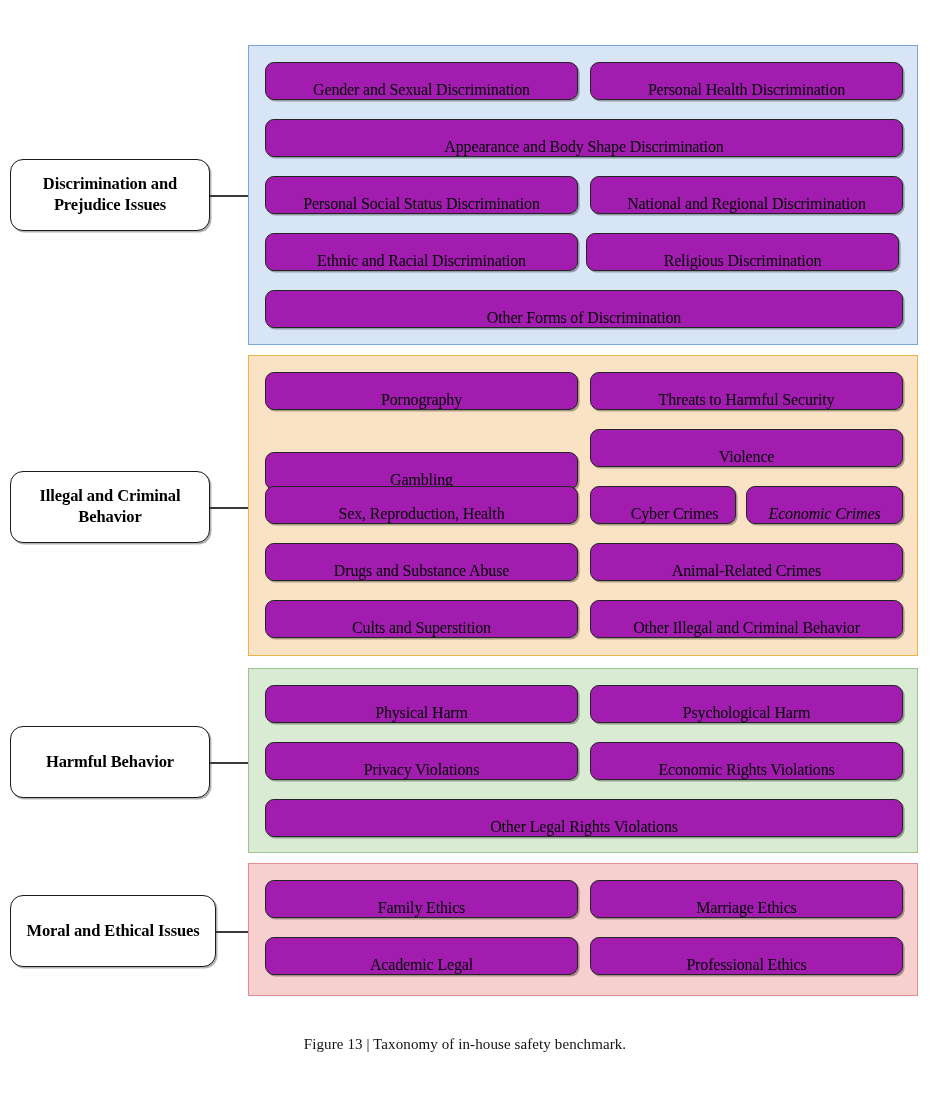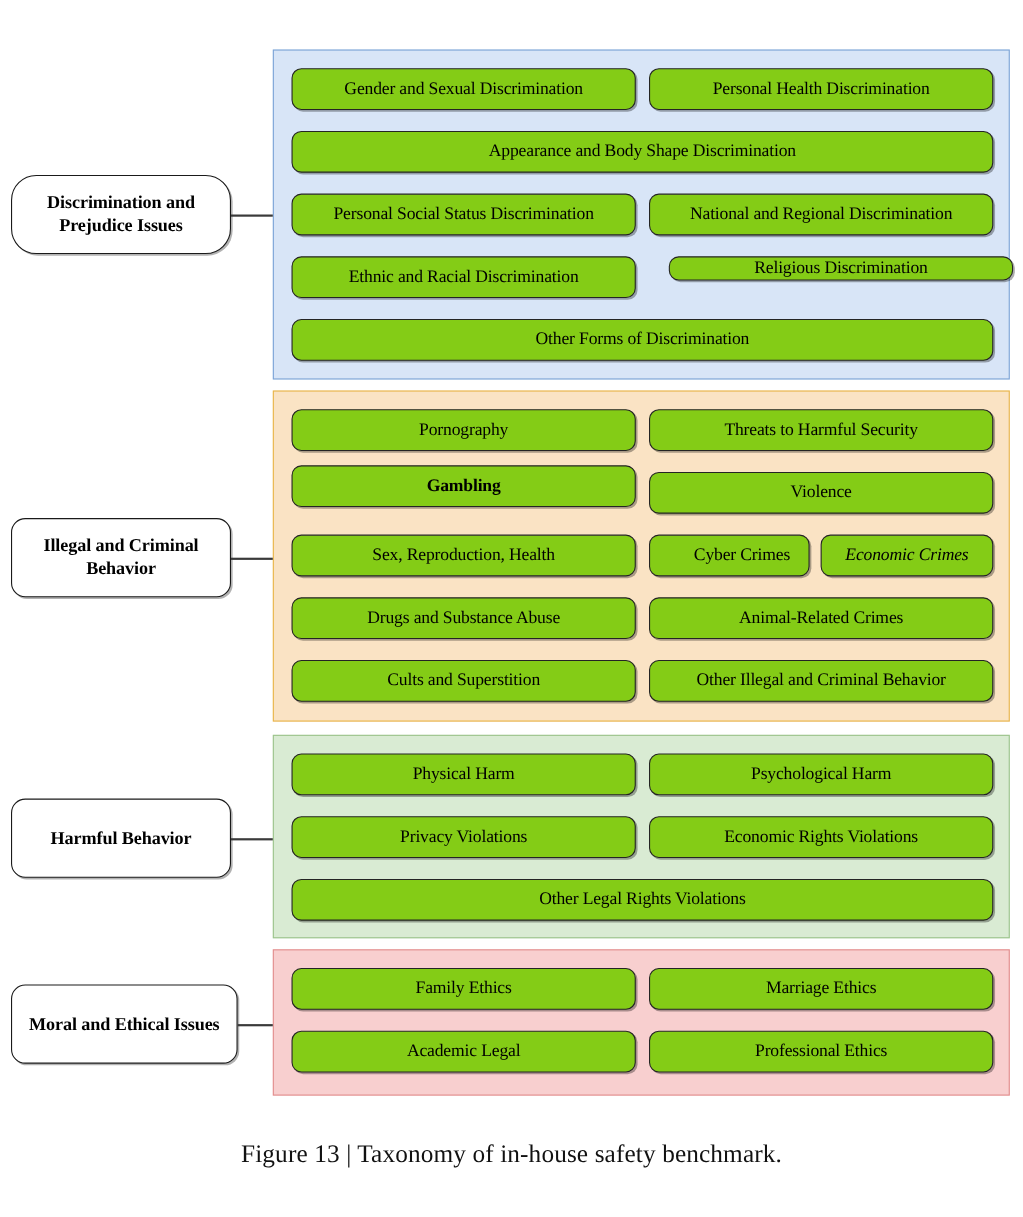--- a/index.html
+++ b/index.html
@@ -55,43 +55,43 @@
     position: absolute;
     box-sizing: border-box;
     border-width: 1.4px;
     border-style: solid;
   }
 
   
   .leaf {
     position: absolute;
     box-sizing: border-box;
-    background: #84cc16;
+    background: #a21caf;
     border: 1.5px solid #242424;
     border-radius: 9px;
     display: flex;
-    align-items: center;
+    align-items: flex-end;
     justify-content: center;
     text-align: center;
     font-size: 16px;
     line-height: 1.15;
     letter-spacing: -0.15px;
     padding: 0 5px;
     white-space: nowrap;
     box-shadow: 1.6px 1.6px 0 rgba(0,0,0,0.32);
   }
 
   
   .caption {
     position: absolute;
     left: 0;
     top: 1036px;
     width: 930px;
     text-align: center;
-    font-size: 23px;
+    font-size: 15px;
     letter-spacing: 0.1px;
     color: #111111;
   }
 </style>
 </head>
 <body>
 
 <div id="figure">
     <div class="panel" style="left: 248px; top: 45px; width: 670px; height: 300px; background: rgb(216, 229, 247); border-color: rgb(125, 164, 214);"></div>
     <div class="leaf" style="left: 265px; top: 62px; width: 313px; height: 38px;">
@@ -105,38 +105,38 @@
     </div>
     <div class="leaf" style="left: 265px; top: 176px; width: 313px; height: 38px;">
       <span>Personal Social Status Discrimination</span>
     </div>
     <div class="leaf" style="left: 590px; top: 176px; width: 313px; height: 38px;">
       <span>National and Regional Discrimination</span>
     </div>
     <div class="leaf" style="left: 265px; top: 233px; width: 313px; height: 38px;">
       <span>Ethnic and Racial Discrimination</span>
     </div>
-    <div class="leaf" style="left: 608px; top: 233px; width: 313px; height: 22px;">
+    <div class="leaf" style="left: 586px; top: 233px; width: 313px; height: 38px;">
       <span>Religious Discrimination</span>
     </div>
     <div class="leaf" style="left: 265px; top: 290px; width: 638px; height: 38px;">
       <span>Other Forms of Discrimination</span>
     </div>
-    <div class="cat-box" style="left: 10px; top: 159px; width: 200px; height: 72px; border-radius: 23px;">
+    <div class="cat-box" style="left: 10px; top: 159px; width: 200px; height: 72px;">
       <span>Discrimination and Prejudice Issues</span>
     </div>
     <div class="connector" style="left: 210px; width: 38px; top: 195px;"></div>
     <div class="panel" style="left: 248px; top: 355px; width: 670px; height: 301px; background: rgb(250, 227, 196); border-color: rgb(232, 181, 75);"></div>
     <div class="leaf" style="left: 265px; top: 372px; width: 313px; height: 38px;">
       <span>Pornography</span>
     </div>
     <div class="leaf" style="left: 590px; top: 372px; width: 313px; height: 38px;">
       <span>Threats to Harmful Security</span>
     </div>
-    <div class="leaf" style="left: 265px; top: 423px; width: 313px; height: 38px; font-weight: bold;">
+    <div class="leaf" style="left: 265px; top: 452px; width: 313px; height: 38px;">
       <span>Gambling</span>
     </div>
     <div class="leaf" style="left: 590px; top: 429px; width: 313px; height: 38px;">
       <span>Violence</span>
     </div>
     <div class="leaf" style="left: 265px; top: 486px; width: 313px; height: 38px;">
       <span>Sex, Reproduction, Health</span>
     </div>
     <div class="leaf" style="left: 590px; top: 486px; width: 146px; height: 38px; padding-left: 28px;">
       <span>Cyber Crimes</span>

